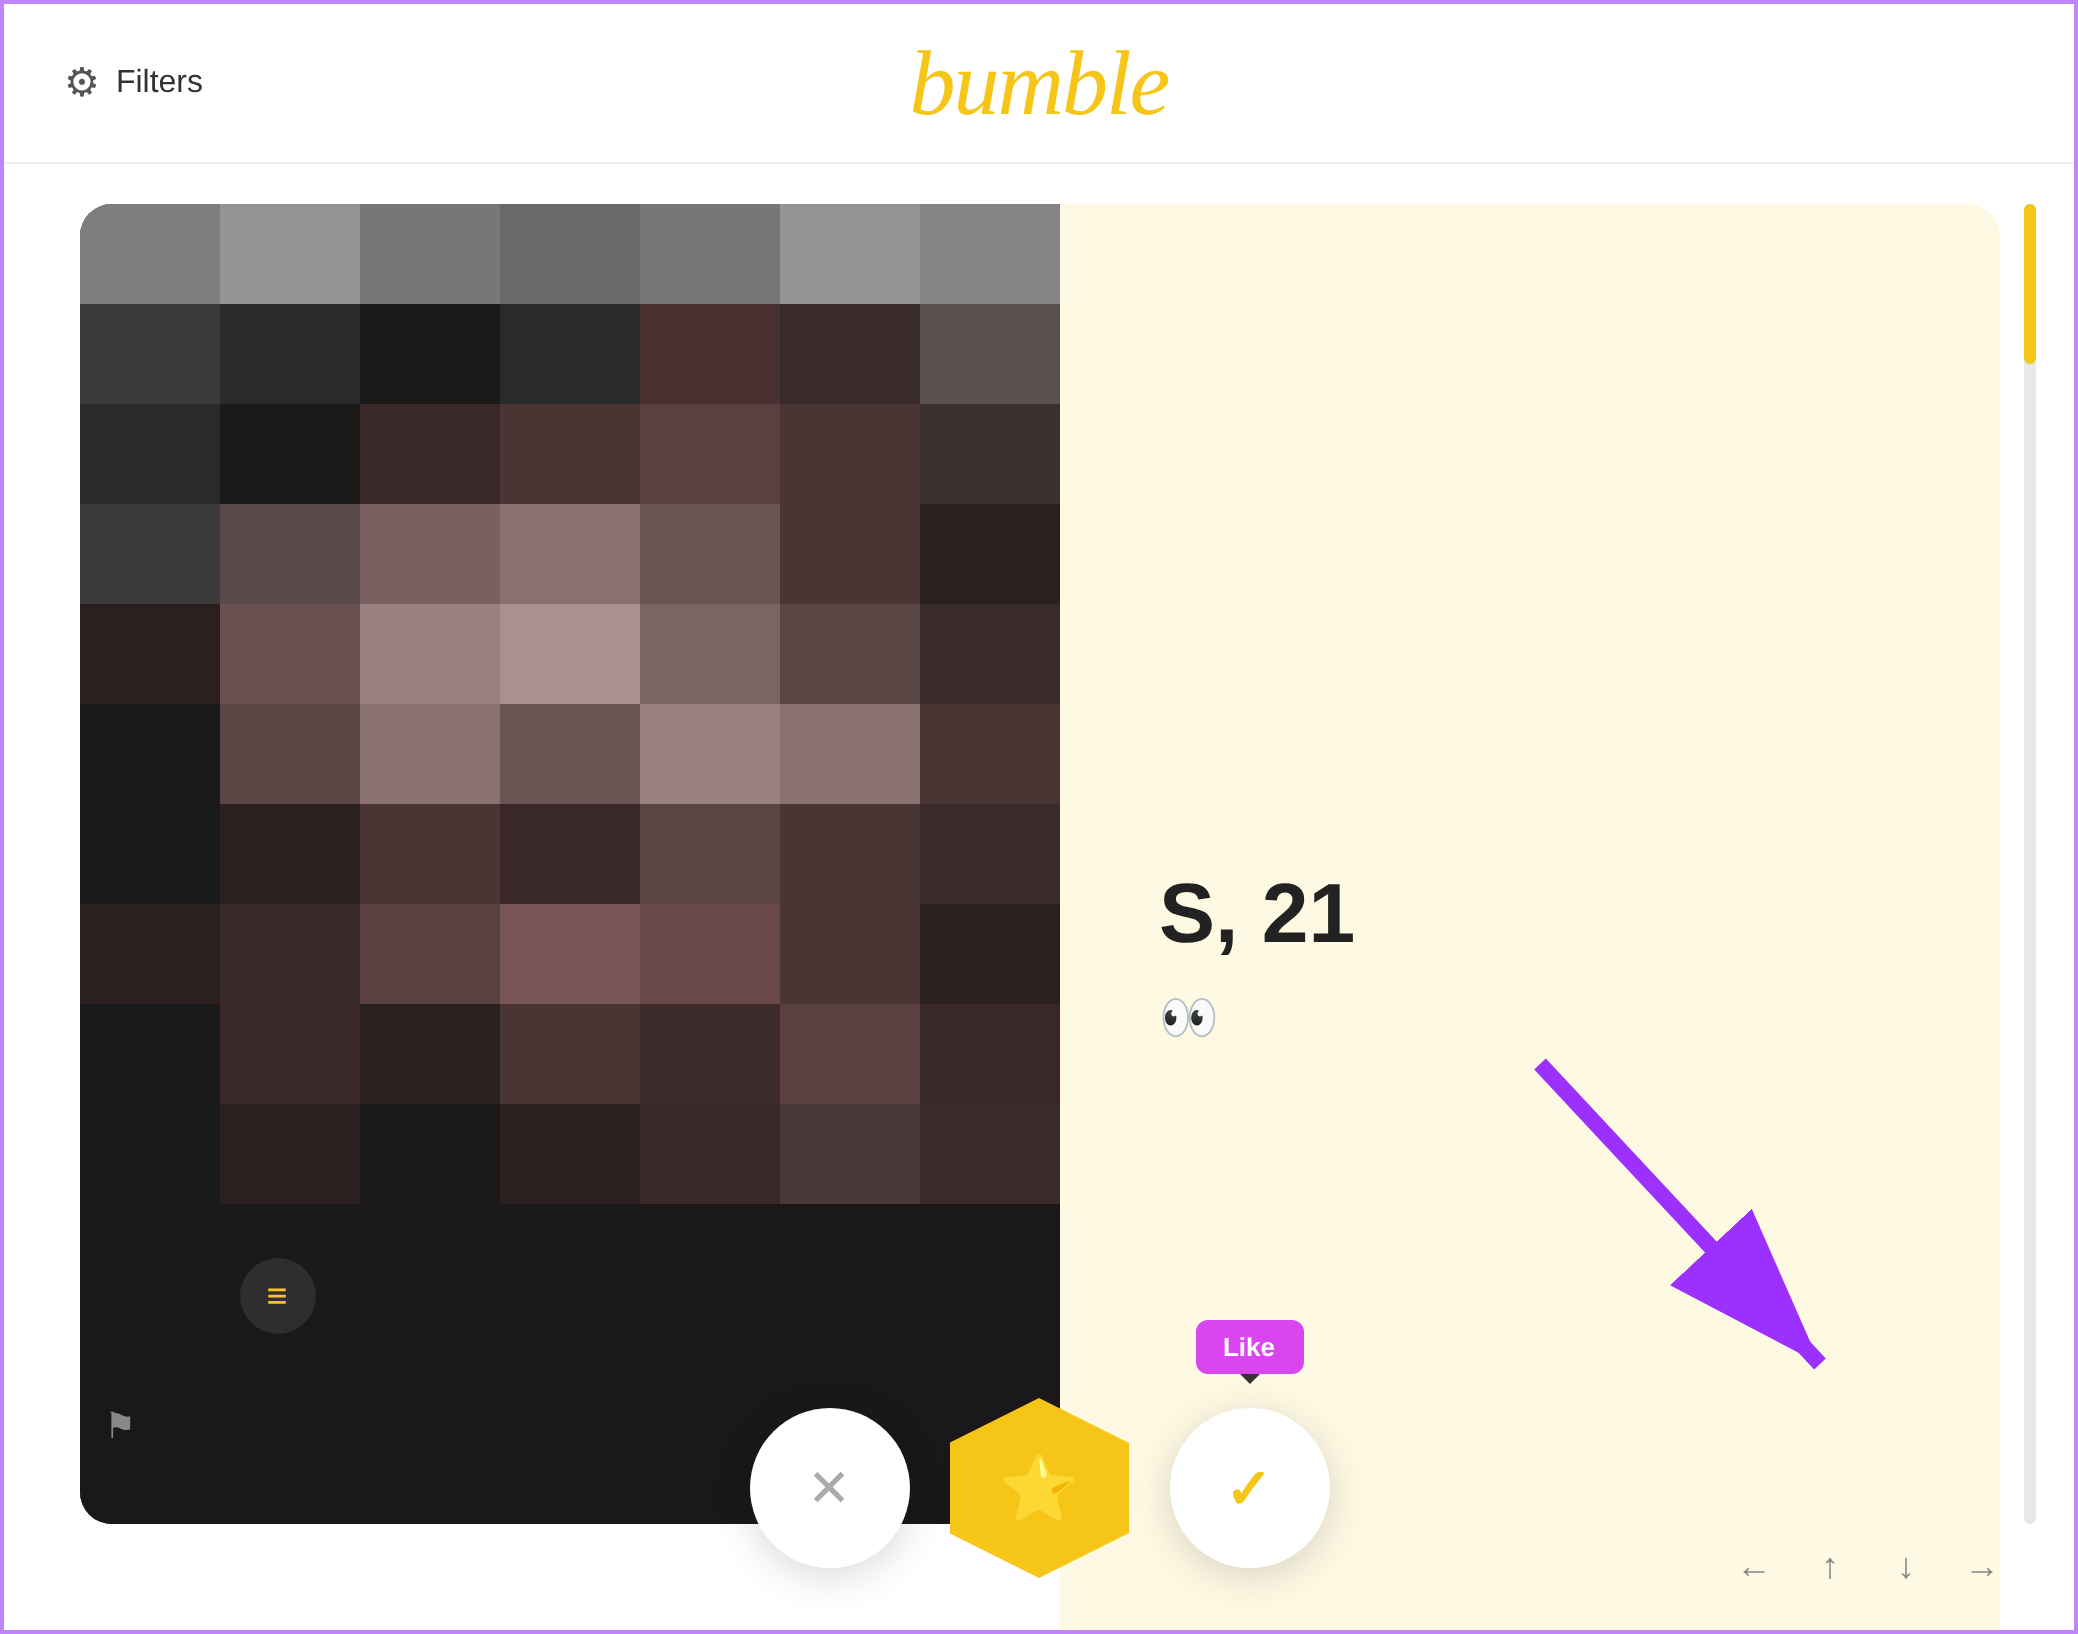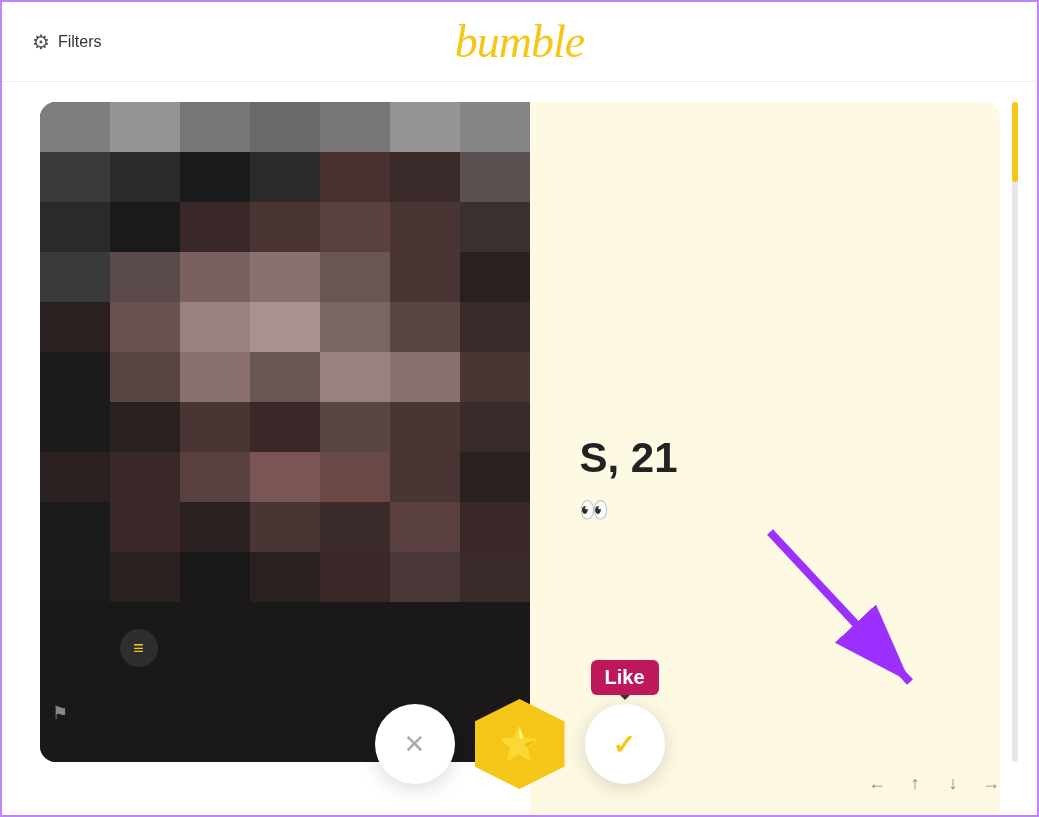--- a/index.html
+++ b/index.html
@@ -178,23 +178,23 @@
 
     .btn-like-wrapper {
       position: relative;
       z-index: 2;
     }
     .like-tooltip {
       position: absolute;
       top: -44px;
       left: 50%;
       transform: translateX(-50%);
-      background: #be185d;
+      background: #d946ef;
       color: #fff;
-      font-size: 20px;
+      font-size: 13px;
       font-weight: 600;
       padding: 6px 14px;
       border-radius: 6px;
     }
     .like-tooltip::after {
       content: '';
       position: absolute;
       bottom: -5px;
       left: 50%;
       transform: translateX(-50%);

